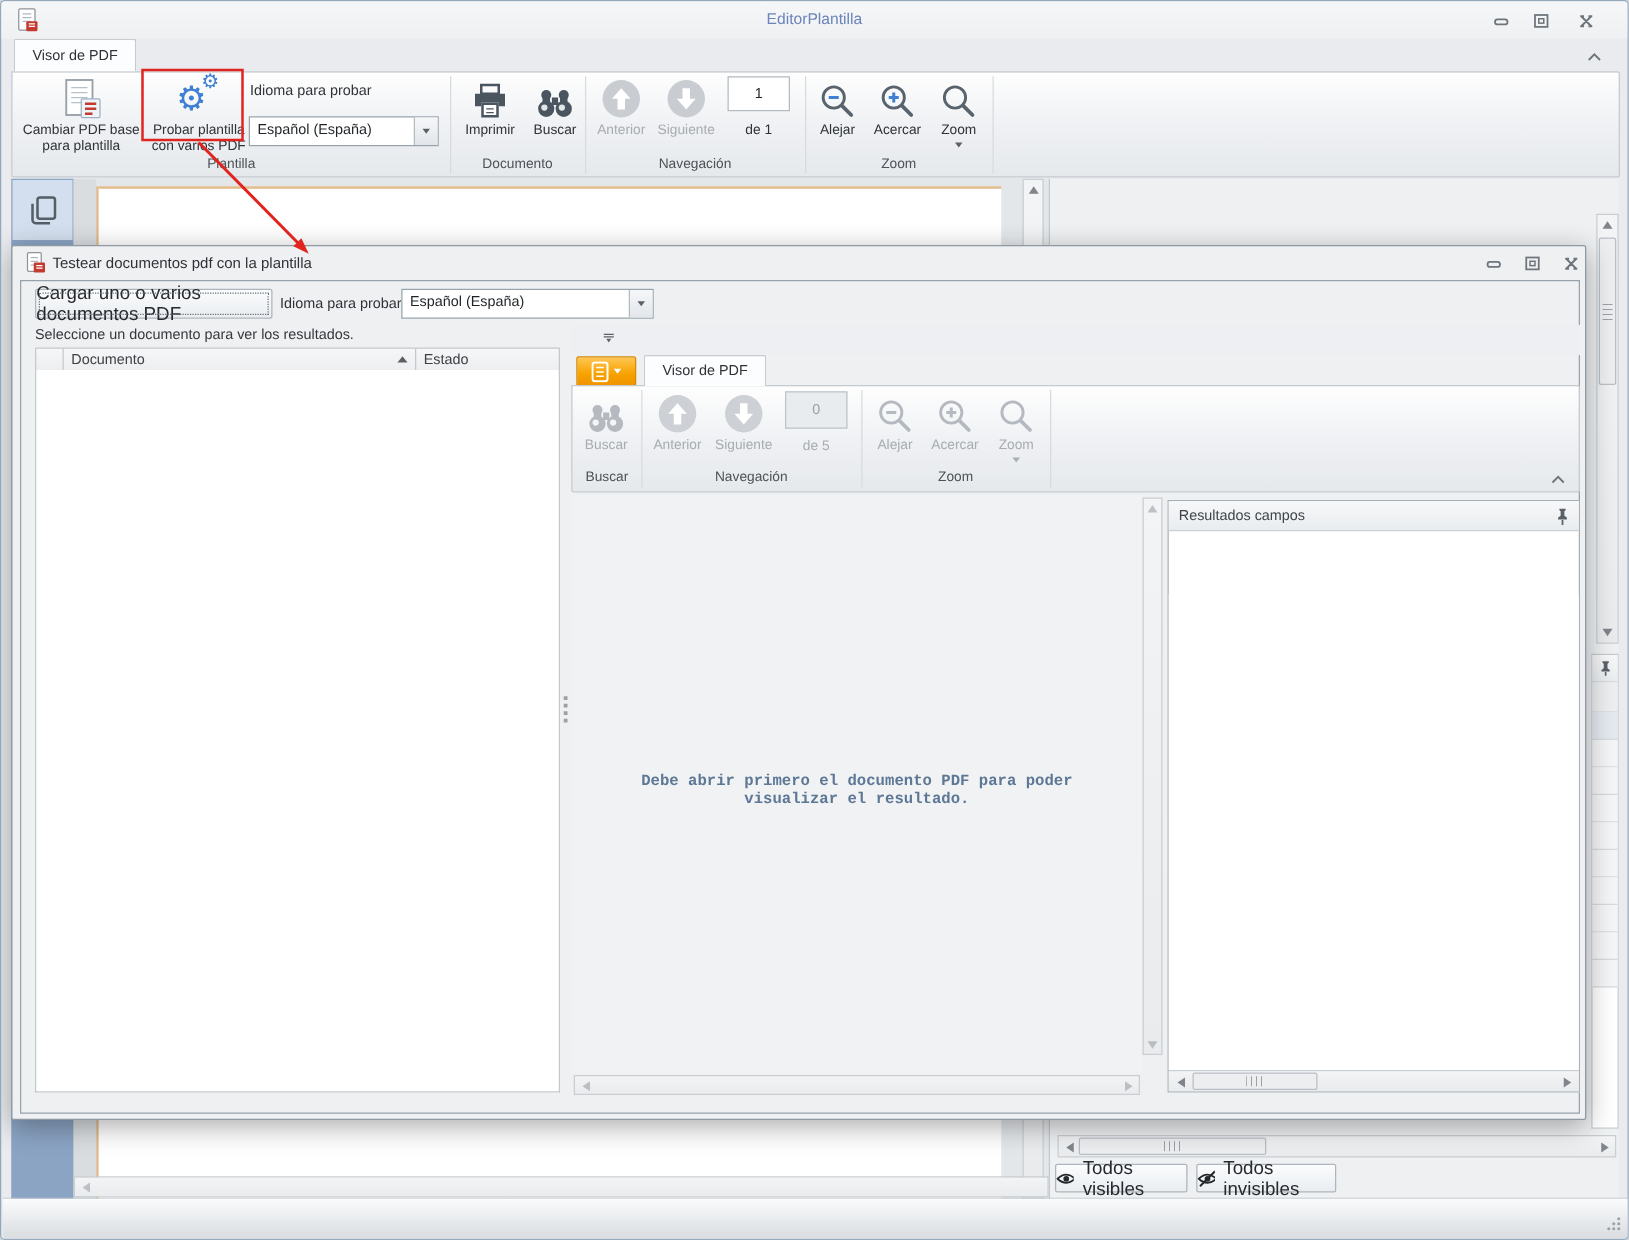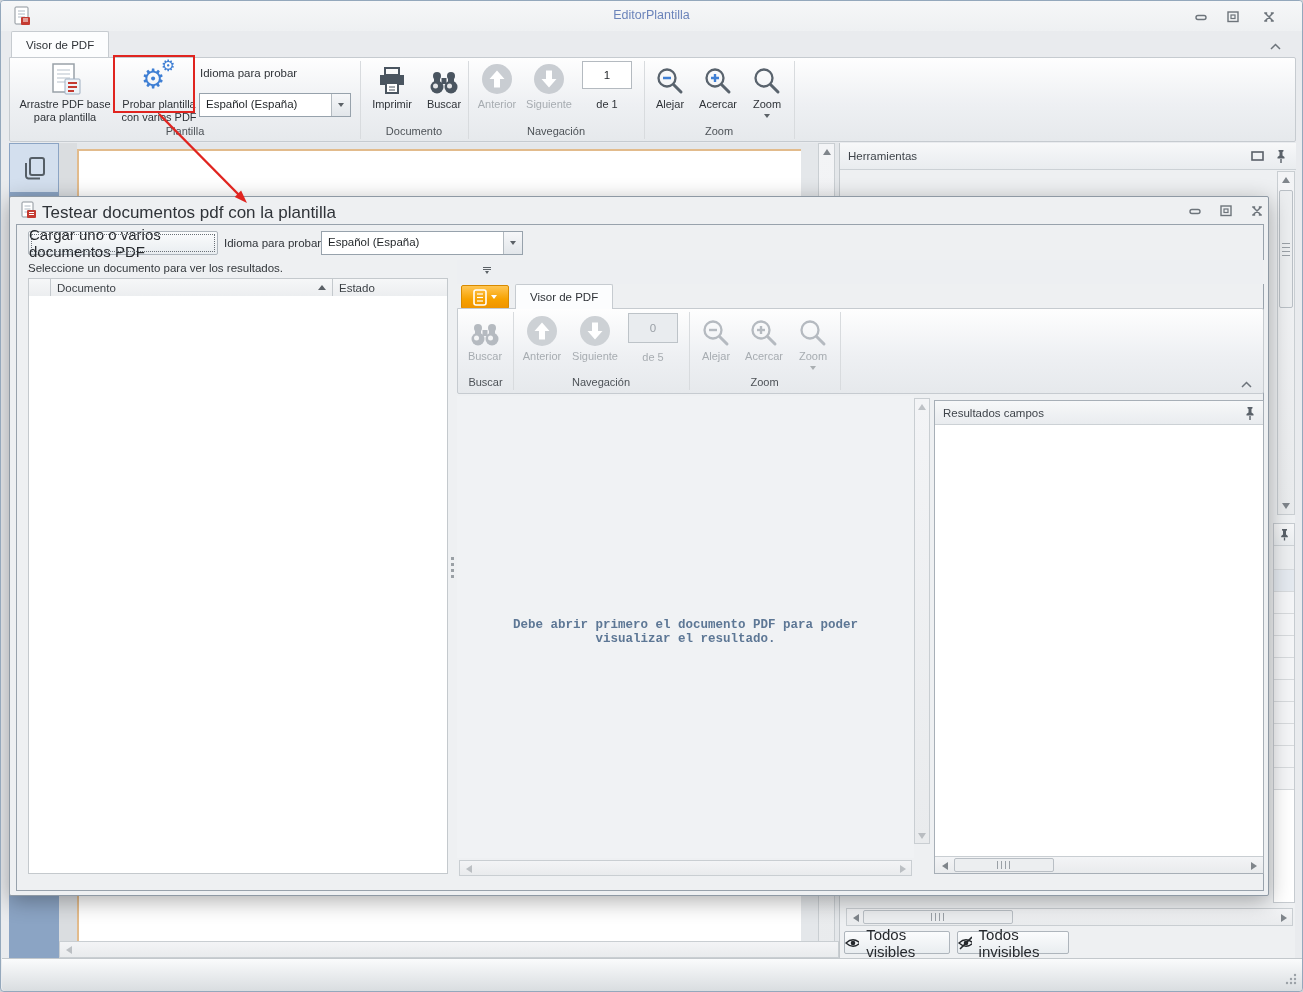--- a/index.html
+++ b/index.html
@@ -109,21 +109,21 @@
         <svg width="36" height="34">
             <rect x="6" y="2" width="21" height="28" fill="#fff" stroke="#99a1a8" stroke-width="1.5"></rect>
             <line x1="10" y1="8" x2="23" y2="8" stroke="#b7c1cb"></line>
             <line x1="10" y1="12" x2="23" y2="12" stroke="#b7c1cb"></line>
             <line x1="10" y1="16" x2="23" y2="16" stroke="#b7c1cb"></line>
             <line x1="10" y1="20" x2="18" y2="20" stroke="#b7c1cb"></line>
             <rect x="18" y="17" width="15" height="15" rx="1" fill="#eef3f8" stroke="#9fb0c2"></rect>
             <path d="M21 20h9v2h-9zM21 24h9v2h-9zM21 28h6v2h-6z" fill="#c43a31"></path>
           </svg>
       </span>
-      <span class="lb">Arrastre PDF base</span>
+      <span class="lb">Cambiar PDF base</span>
       <span class="lb">para plantilla</span>
     </div>
 
     <div class="rb-btn" style="left:110px;top:2px;width:78px;">
       <span class="ic" style="position:relative;width:40px;">
         <span style="position:absolute;left:2px;top:6px;font-size:27px;line-height:27px;color:#3f7fd4;">⚙</span>
         <span style="position:absolute;left:22px;top:-2px;font-size:16px;line-height:16px;color:#3f7fd4;">⚙</span>
       </span>
       <span class="lb">Probar plantilla</span>
       <span class="lb">con varios PDF</span>
@@ -252,30 +252,20 @@
     </div>
   </div>
 
   <div class="abs sc-track" style="left:58px;top:940px;width:780px;height:17px;">
     <div class="abs sc-btn" style="left:2px;top:1px;width:14px;height:14px;">
         <span class="t-l dim"></span>
       </div>
   </div>
 
   <div class="abs" style="left:838px;top:142px;width:456px;height:816px;background:#eef0f2;border-left:1px solid #c2c7cb;">
-    <div class="abs panel-hd" style="left:0;top:0;width:456px;height:27px;">
-      <span>Herramientas</span>
-      <span class="abs" style="right:32px;top:8px;"><svg width="13" height="11">
-            <rect x="1" y="1" width="11" height="8" fill="none" stroke="#5a6169" stroke-width="1.6"></rect>
-          </svg></span>
-      <span class="abs" style="right:10px;top:6px;"><svg width="10" height="15">
-            <path d="M2.5 1h5v1.2L6.5 3v3.5L8.5 8v1.5H1.5V8l2-1.5V3l-1-.8z" fill="#5a6169"></path>
-            <line x1="5" y1="10" x2="5" y2="14" stroke="#5a6169" stroke-width="1.4"></line>
-          </svg></span>
-    </div>
   </div>
 
   <div class="abs sc-track" style="left:1276px;top:170px;width:18px;height:344px;">
     <div class="sc-btn" style="height:16px;">
         <span class="t-u"></span>
       </div>
     <div class="abs sc-thumb" style="left:1px;top:18px;width:14px;height:118px;">
         <span class="grip-v"></span>
       </div>
     <div class="abs sc-btn" style="left:0;bottom:0;width:16px;height:16px;">
@@ -349,21 +339,21 @@
       <span class="abs" style="left:10px;top:4px;">
         <svg width="17" height="18">
             <rect x="2" y="1" width="11" height="15" rx="1" fill="#fff" stroke="#8d949b"></rect>
             <line x1="4.5" y1="5" x2="10.5" y2="5" stroke="#aeb8c2"></line>
             <line x1="4.5" y1="8" x2="10.5" y2="8" stroke="#aeb8c2"></line>
             <line x1="4.5" y1="11" x2="10.5" y2="11" stroke="#aeb8c2"></line>
             <rect x="7" y="9" width="9" height="8" rx="1" fill="#c43a31"></rect>
             <path d="M9 11.5h5M9 13.5h5" stroke="#fff" stroke-width="1"></path>
           </svg>
       </span>
-      <span class="abs nowrap" style="left:32px;top:6px;font-size:17px;color:#2f3338;">Testear documentos pdf con la plantilla</span>
+      <span class="abs nowrap" style="left:32px;top:6px;font-size:12px;color:#2f3338;">Testear documentos pdf con la plantilla</span>
       <div class="abs winbtn" style="left:1172px;top:5px;">
         <svg width="14" height="12">
             <rect x="2" y="4.5" width="10" height="4" rx="2" fill="none" stroke="#6d747b" stroke-width="1.4"></rect>
           </svg>
       </div>
       <div class="abs winbtn" style="left:1203px;top:5px;">
         <svg width="14" height="13">
             <rect x="2" y="2" width="10" height="9.5" fill="none" stroke="#6d747b" stroke-width="1.4"></rect>
             <rect x="5" y="5" width="4" height="3.5" fill="none" stroke="#6d747b" stroke-width="1.2"></rect>
           </svg>

